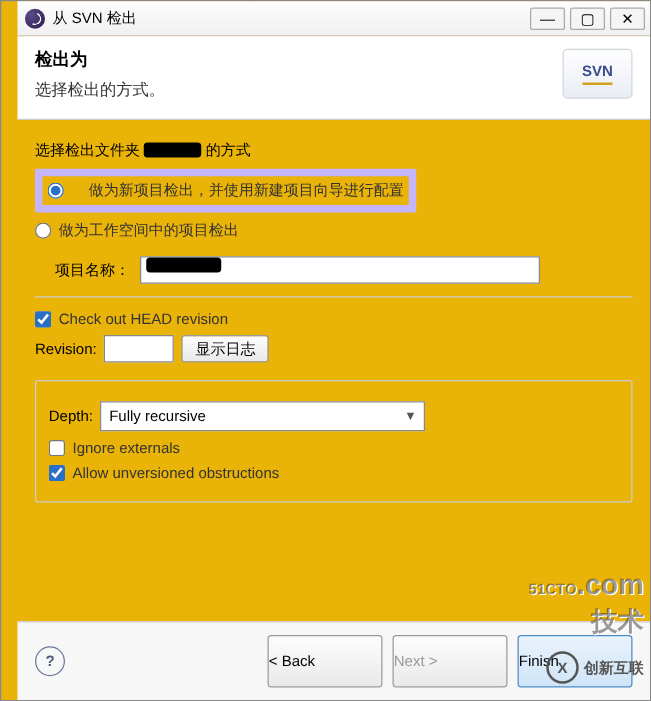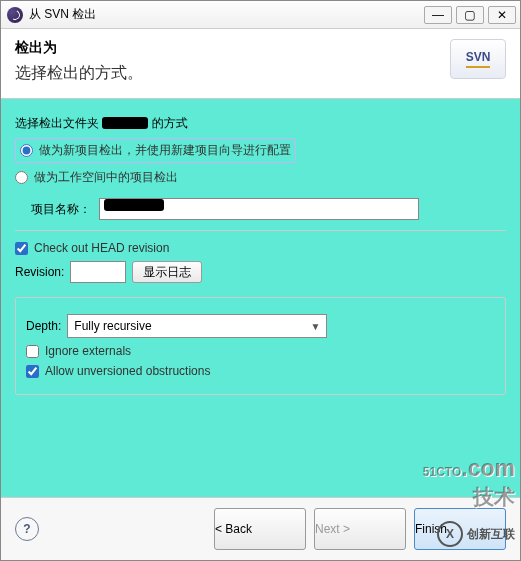--- a/index.html
+++ b/index.html
@@ -1,35 +1,35 @@
 <!DOCTYPE html>
 <html><head>
 <meta charset="utf-8">
 <style>
 * { margin: 0; padding: 0; box-sizing: border-box; font-family: "Microsoft YaHei", Arial, sans-serif; font-size: 12px; }
 body { background: #fff; width: 521px; height: 561px; position: relative; }
-.window { border: 1px solid #888; width: 521px; height: 561px; background: #5eead4; display: flex; flex-direction: column; }
+.window { border: 1px solid #888; width: 521px; height: 561px; background: #eab308; display: flex; flex-direction: column; padding-left: 13px; }
 .titlebar { height: 28px; display: flex; align-items: center; border-bottom: 1px solid #ccc; background: linear-gradient(#fdfdfd, #f0f0f0); }
 .titlebar .icon { width: 16px; height: 16px; margin: 0 6px; }
 .eclipse-icon { width: 16px; height: 16px; border-radius: 50%; background: radial-gradient(circle at 30% 30%, #5a4a8a, #2a1a4a); position: relative; }
 .eclipse-icon::after { content: ""; position: absolute; inset: 3px; border: 1px solid #fff; border-radius: 50%; border-top-color: transparent; border-left-color: transparent; transform: rotate(-20deg); }
 .titlebar .title { flex: 1; }
 .winbtns { display: flex; gap: 4px; margin-right: 4px; }
 .winbtn { width: 28px; height: 18px; border: 1px solid #aaa; border-radius: 2px; display: flex; align-items: center; justify-content: center; font-family: Arial; font-size: 12px; cursor: default; background: #f5f5f5; }
 .header { padding: 10px 14px 14px 14px; background: #fff; border-bottom: 1px solid #ccc; display: flex; align-items: flex-start; }
 .header-text { flex: 1; }
 .header h1 { font-size: 14px; font-weight: bold; margin-bottom: 6px; }
-.header p { font-size: 16px; color: #333; }
+.header p { font-size: 13px; color: #333; }
 .svn-logo { width: 56px; height: 40px; background: linear-gradient(#fff, #e8ecf4); border: 1px solid #d0d4dc; border-radius: 4px; display: flex; align-items: center; justify-content: center; font-weight: bold; color: #3a4a8a; font-size: 14px; font-family: Georgia, serif; }
 .svn-logo span::after { content: ""; display: block; height: 2px; background: #d4a020; margin-top: 2px; }
 .content { flex: 1; padding: 10px 14px; overflow: auto; }
 .row { display: flex; align-items: center; margin: 6px 0; gap: 6px; }
 .row-block { margin: 6px 0; }
 .radio-row { display: flex; align-items: center; gap: 6px; margin: 6px 0 6px 0; }
-.radio-highlight { border: 1px solid #c4b5fd; border-radius: 2px; padding: 3px 4px; display: inline-flex; align-items: center; gap: 6px; }
+.radio-highlight { border: 6px solid #c4b5fd; border-radius: 2px; padding: 3px 4px; display: inline-flex; align-items: center; gap: 20px; }
 input[type=radio], input[type=checkbox] { width: 13px; height: 13px; accent-color: #2a6fc7; }
 .label { color: #333; }
 .proj-name-row { margin: 12px 0 8px 16px; display: flex; align-items: center; gap: 8px; }
 .proj-input { border: 1px solid #888; height: 22px; padding: 0 4px; width: 320px; background: #fff; }
 .redact { display: inline-block; background: #000; height: 12px; border-radius: 3px; }
 .redact.r1 { width: 46px; }
 .redact.r2 { width: 60px; }
 .sep { height: 1px; background: #ccc; margin: 10px 0; }
 .rev-input { border: 1px solid #888; width: 56px; height: 22px; background: #fff; }
 .btn-small { border: 1px solid #9a9a9a; border-radius: 3px; padding: 2px 10px; background: linear-gradient(#fdfdfd, #e9e9e9); height: 22px; display: inline-flex; align-items: center; cursor: default; }

